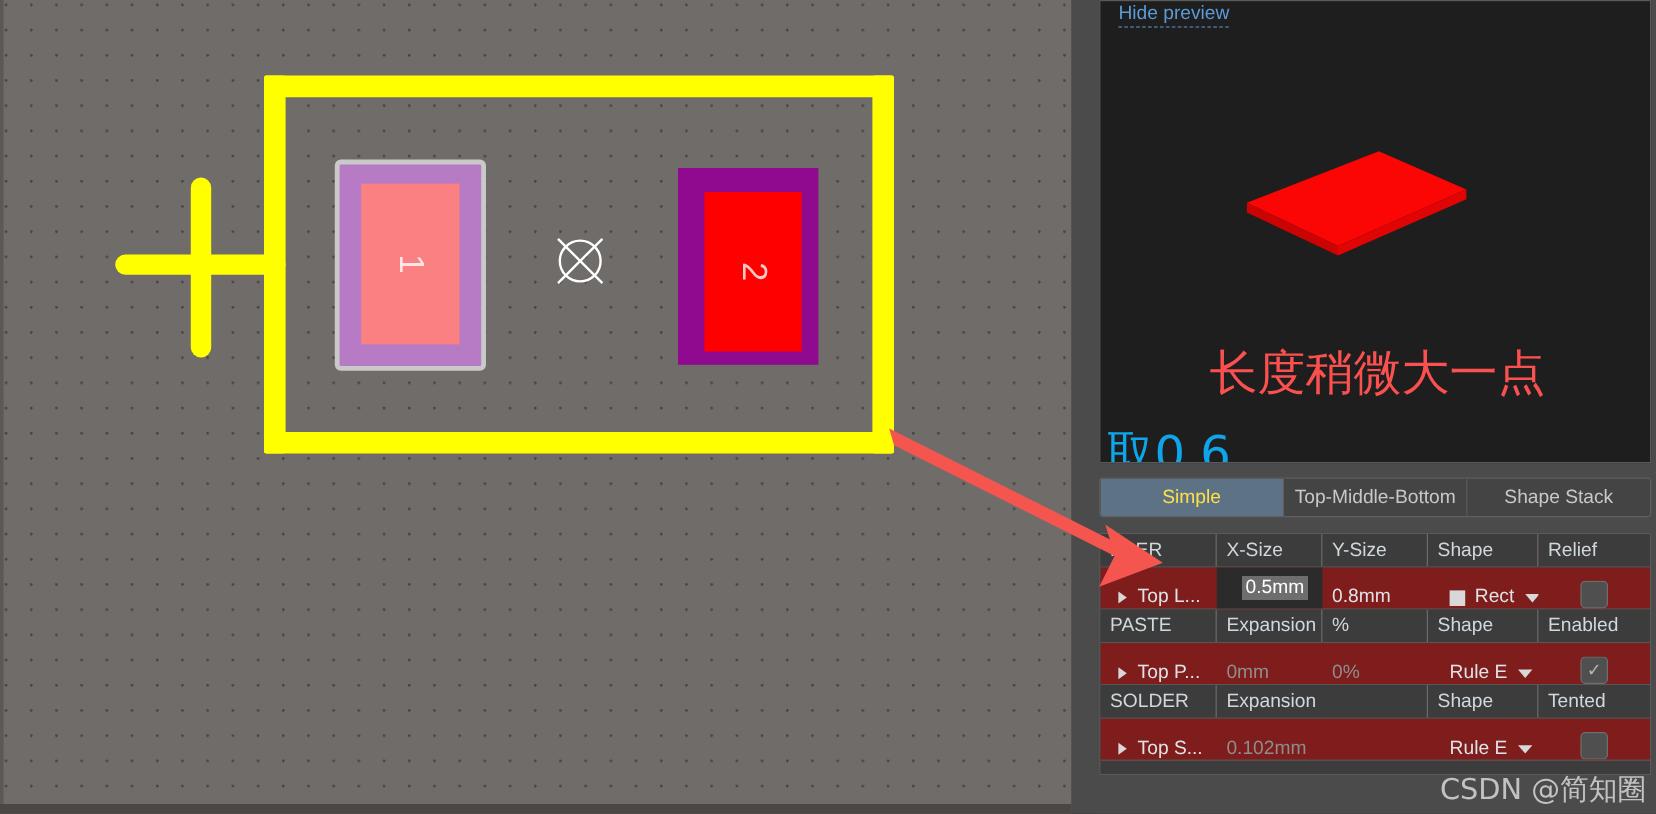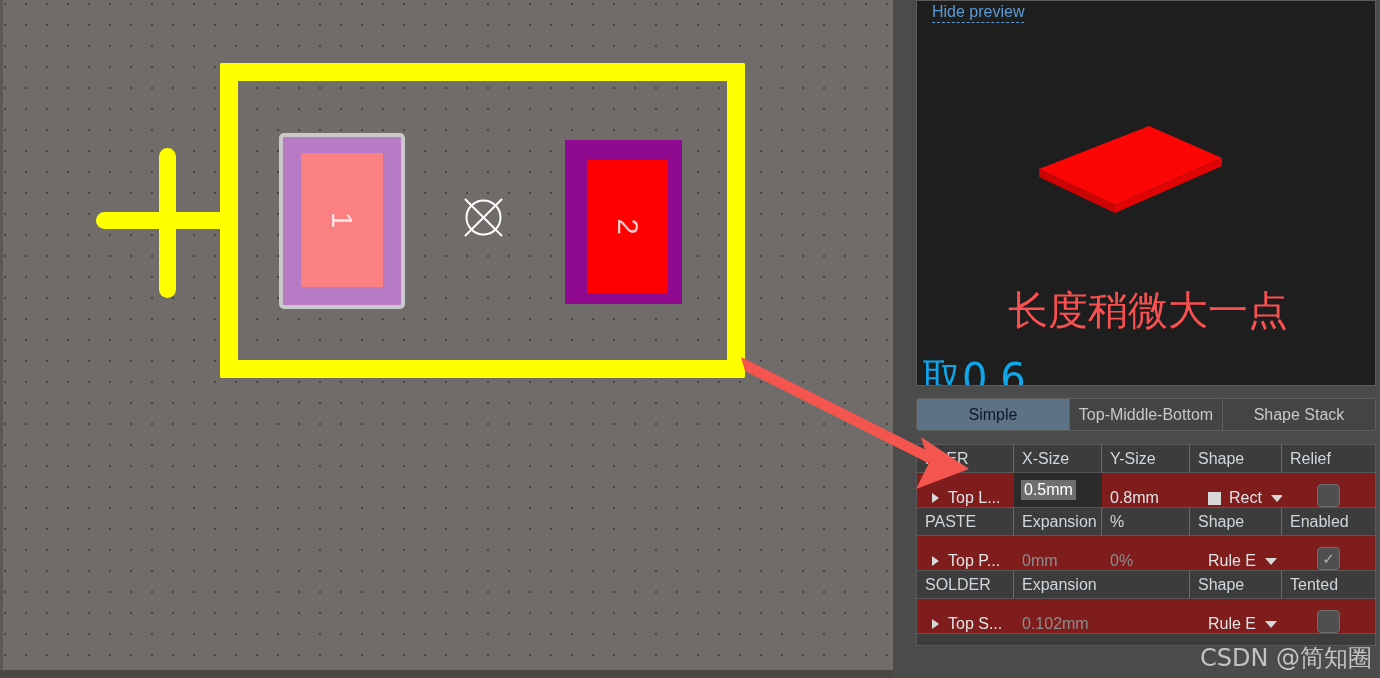--- a/index.html
+++ b/index.html
@@ -190,21 +190,21 @@
     flex: 1 1 0;
     display: flex; align-items: center; justify-content: center;
     color: #c8c8c8;
     font-size: 16px;
     border-right: 1px solid #5f5f5f;
     background: #444444;
     white-space: nowrap;
     overflow: hidden;
   }
   .tab:last-child { border-right: none; }
-  .tab.active { background: #5e7286; color: #0f172a; }
+  .tab.active { background: #5e7286; color: #fde047; }
 
   
   #prop-table {
     position: absolute;
     left: 0px; top: 444px;
     width: 460px; height: 202px;
     background: #3c3c3c;
     border: 1px solid #5a5a5a;
     box-sizing: border-box;
     overflow: hidden;
@@ -377,21 +377,21 @@
           <div class="hdr-cell nobord" style="width:93px">Relief</div>
         </div>
 
         <div class="data-row">
           <div class="row-colorbar" style="background:#ff0000"></div>
           <div class="cell" style="width:90px">
             <span class="expander"></span>
             <span>Top L...</span>
           </div>
           <div class="cell editing-value" style="width:88px;padding-left:0">
-            <span class="selected-text" style="margin-left:7px">0.5mm</span>
+            <span class="selected-text" style="margin-left:21px">0.5mm</span>
           </div>
           <div class="cell" style="width:88px">
             <span>0.8mm</span>
           </div>
           <div class="cell" style="width:92px;padding-left:18px">
             <span class="shape-swatch"></span>
             <span>Rect</span>
             <span class="caret-down"></span>
           </div>
           <div class="cell centered" style="width:93px">

